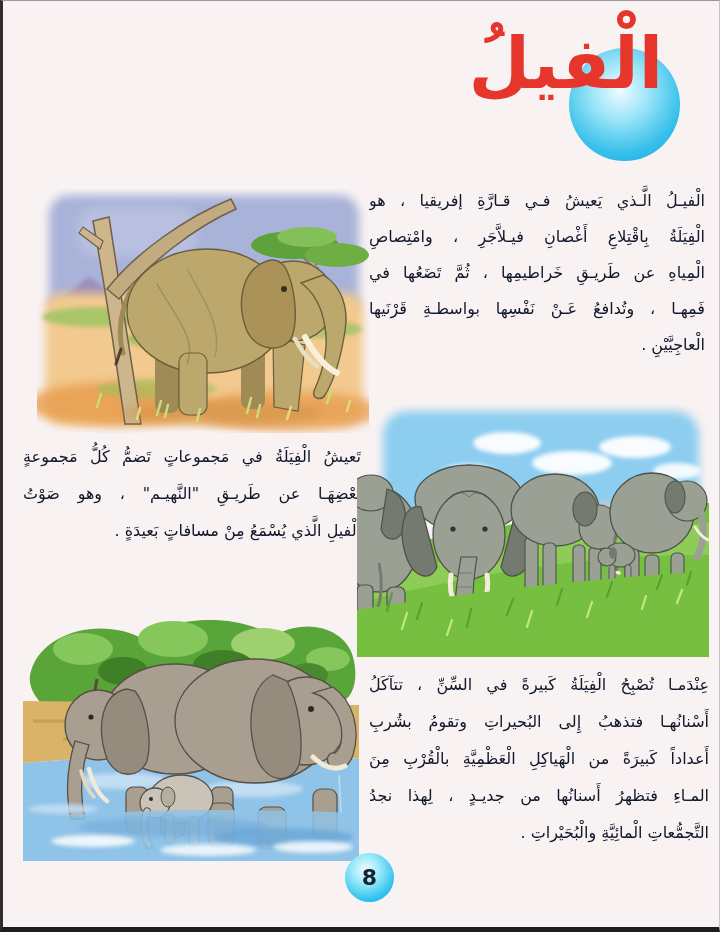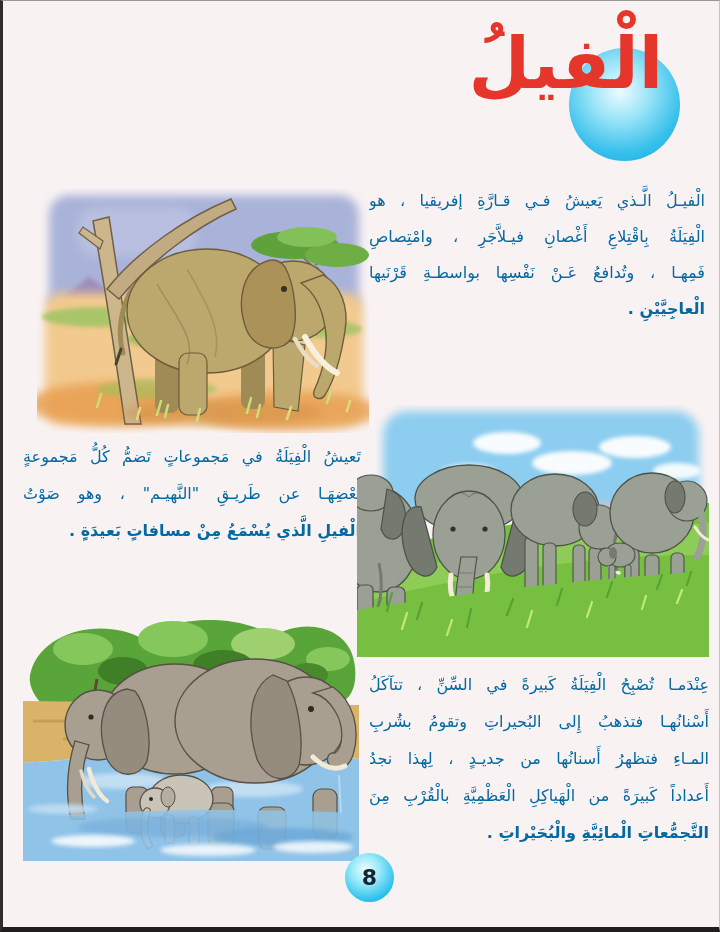--- a/index.html
+++ b/index.html
@@ -15,26 +15,26 @@
     position:absolute; left:566px; top:47px; width:111px; height:113px;
     border-radius:50%;
     background:radial-gradient(circle at 46% 38%, #eefbff 0%, #9fe6f8 30%, #35bfeb 68%, #15a5de 100%);
   }
   .page-title{
     position:absolute; right:56px; top:8px; margin:0;
     font-size:71px; font-weight:bold; line-height:1.55;
     color:#e6352a; direction:rtl; letter-spacing:1px;
   }
   
-  .para{position:absolute; direction:rtl; color:#0369a1;}
+  .para{position:absolute; direction:rtl; color:#0f172a;}
   .para .line{
     text-align:justify; text-align-last:justify;
     overflow:hidden; font-size:16px;
   }
-  .para .line:last-child{text-align-last:right;font-weight:bold;}
+  .para .line:last-child{text-align-last:right;}
   .para-1{left:366px; top:182px; width:336px;}
   .para-1 .line{height:36px; line-height:36px;}
   .para-2{left:20px;  top:437px; width:338px;}
   .para-2 .line{height:37px; line-height:37px;}
   .para-3{left:366px; top:665px; width:340px;}
   .para-3 .line{height:37px; line-height:37px;}
   
   figure{position:absolute; margin:0; padding:0;}
   .fig-1{left:34px;  top:188px; width:332px; height:244px;}
   .fig-2{left:354px; top:404px; width:352px; height:252px;}
@@ -53,20 +53,21 @@
 <body>
 
 <div class="page">
 
   <div class="title-circle"></div>
   <h1 class="page-title">الْفيلُ</h1>
 
   <section class="para para-1">
     <div class="line">الْفيـلُ الَّـذي يَعيشُ فـي قـارَّةِ إفريقيا ، هو</div>
     <div class="line">الْفِيَلَةُ بِاقْتِلاعِ أَغْصانِ فيـلاَّجَرِ ، وامْتِصاصِ</div>
+    <div class="line">الْمِياهِ عن طَريـقِ خَراطيمِها ، ثُمَّ تَضَعُها في</div>
     <div class="line">فَمِهـا ، وتُدافعُ عَـنْ نَفْسِها بواسطـةِ قَرْنَيها</div>
     <div class="line">الْعاجِيَّيْنِ .</div>
   </section>
 
   <figure class="fig-1" role="img" aria-label="elephant-walking-in-savanna">
     <svg viewBox="0 0 332 244" xmlns="http://www.w3.org/2000/svg">
       <defs>
         <filter id="s1b2" x="-20%" y="-20%" width="140%" height="140%">
             <feGaussianBlur stdDeviation="2"></feGaussianBlur>
           </filter>
@@ -284,22 +285,22 @@
       <ellipse cx="70" cy="232" rx="42" ry="6" fill="#ffffff" opacity="0.85" filter="url(#s3b2)"></ellipse>
       <ellipse cx="185" cy="241" rx="48" ry="6" fill="#ffffff" opacity="0.8" filter="url(#s3b2)"></ellipse>
       <ellipse cx="290" cy="238" rx="40" ry="6" fill="#ffffff" opacity="0.8" filter="url(#s3b2)"></ellipse>
       <ellipse cx="40" cy="200" rx="35" ry="5" fill="#c2def3" opacity="0.9" filter="url(#s3b2)"></ellipse>
     </svg>
   </figure>
 
   <section class="para para-3">
     <div class="line">عِنْدَمـا تُصْبِحُ الْفِيَلَةُ كَبيرةً في السِّنِّ ، تتآكَلُ</div>
     <div class="line">أَسْنانُهـا فتذهبُ إِلى البُحيراتِ وتقومُ بشُربِ</div>
+    <div class="line">أَعداداً كَبيرَةً من الْهَياكِلِ الْعَظْمِيَّةِ بالْقُرْبِ مِنَ</div>
     <div class="line">المـاءِ فتظهرُ أَسنانُها من جديـدٍ ، لِهذا نجدُ</div>
-    <div class="line">أَعداداً كَبيرَةً من الْهَياكِلِ الْعَظْمِيَّةِ بالْقُرْبِ مِنَ</div>
     <div class="line">التَّجمُّعاتِ الْمائِيَّةِ والْبُحَيْراتِ .</div>
   </section>
 
   <div class="page-number">
     <span>8</span>
   </div>
 
 </div>
 
 </body></html>

